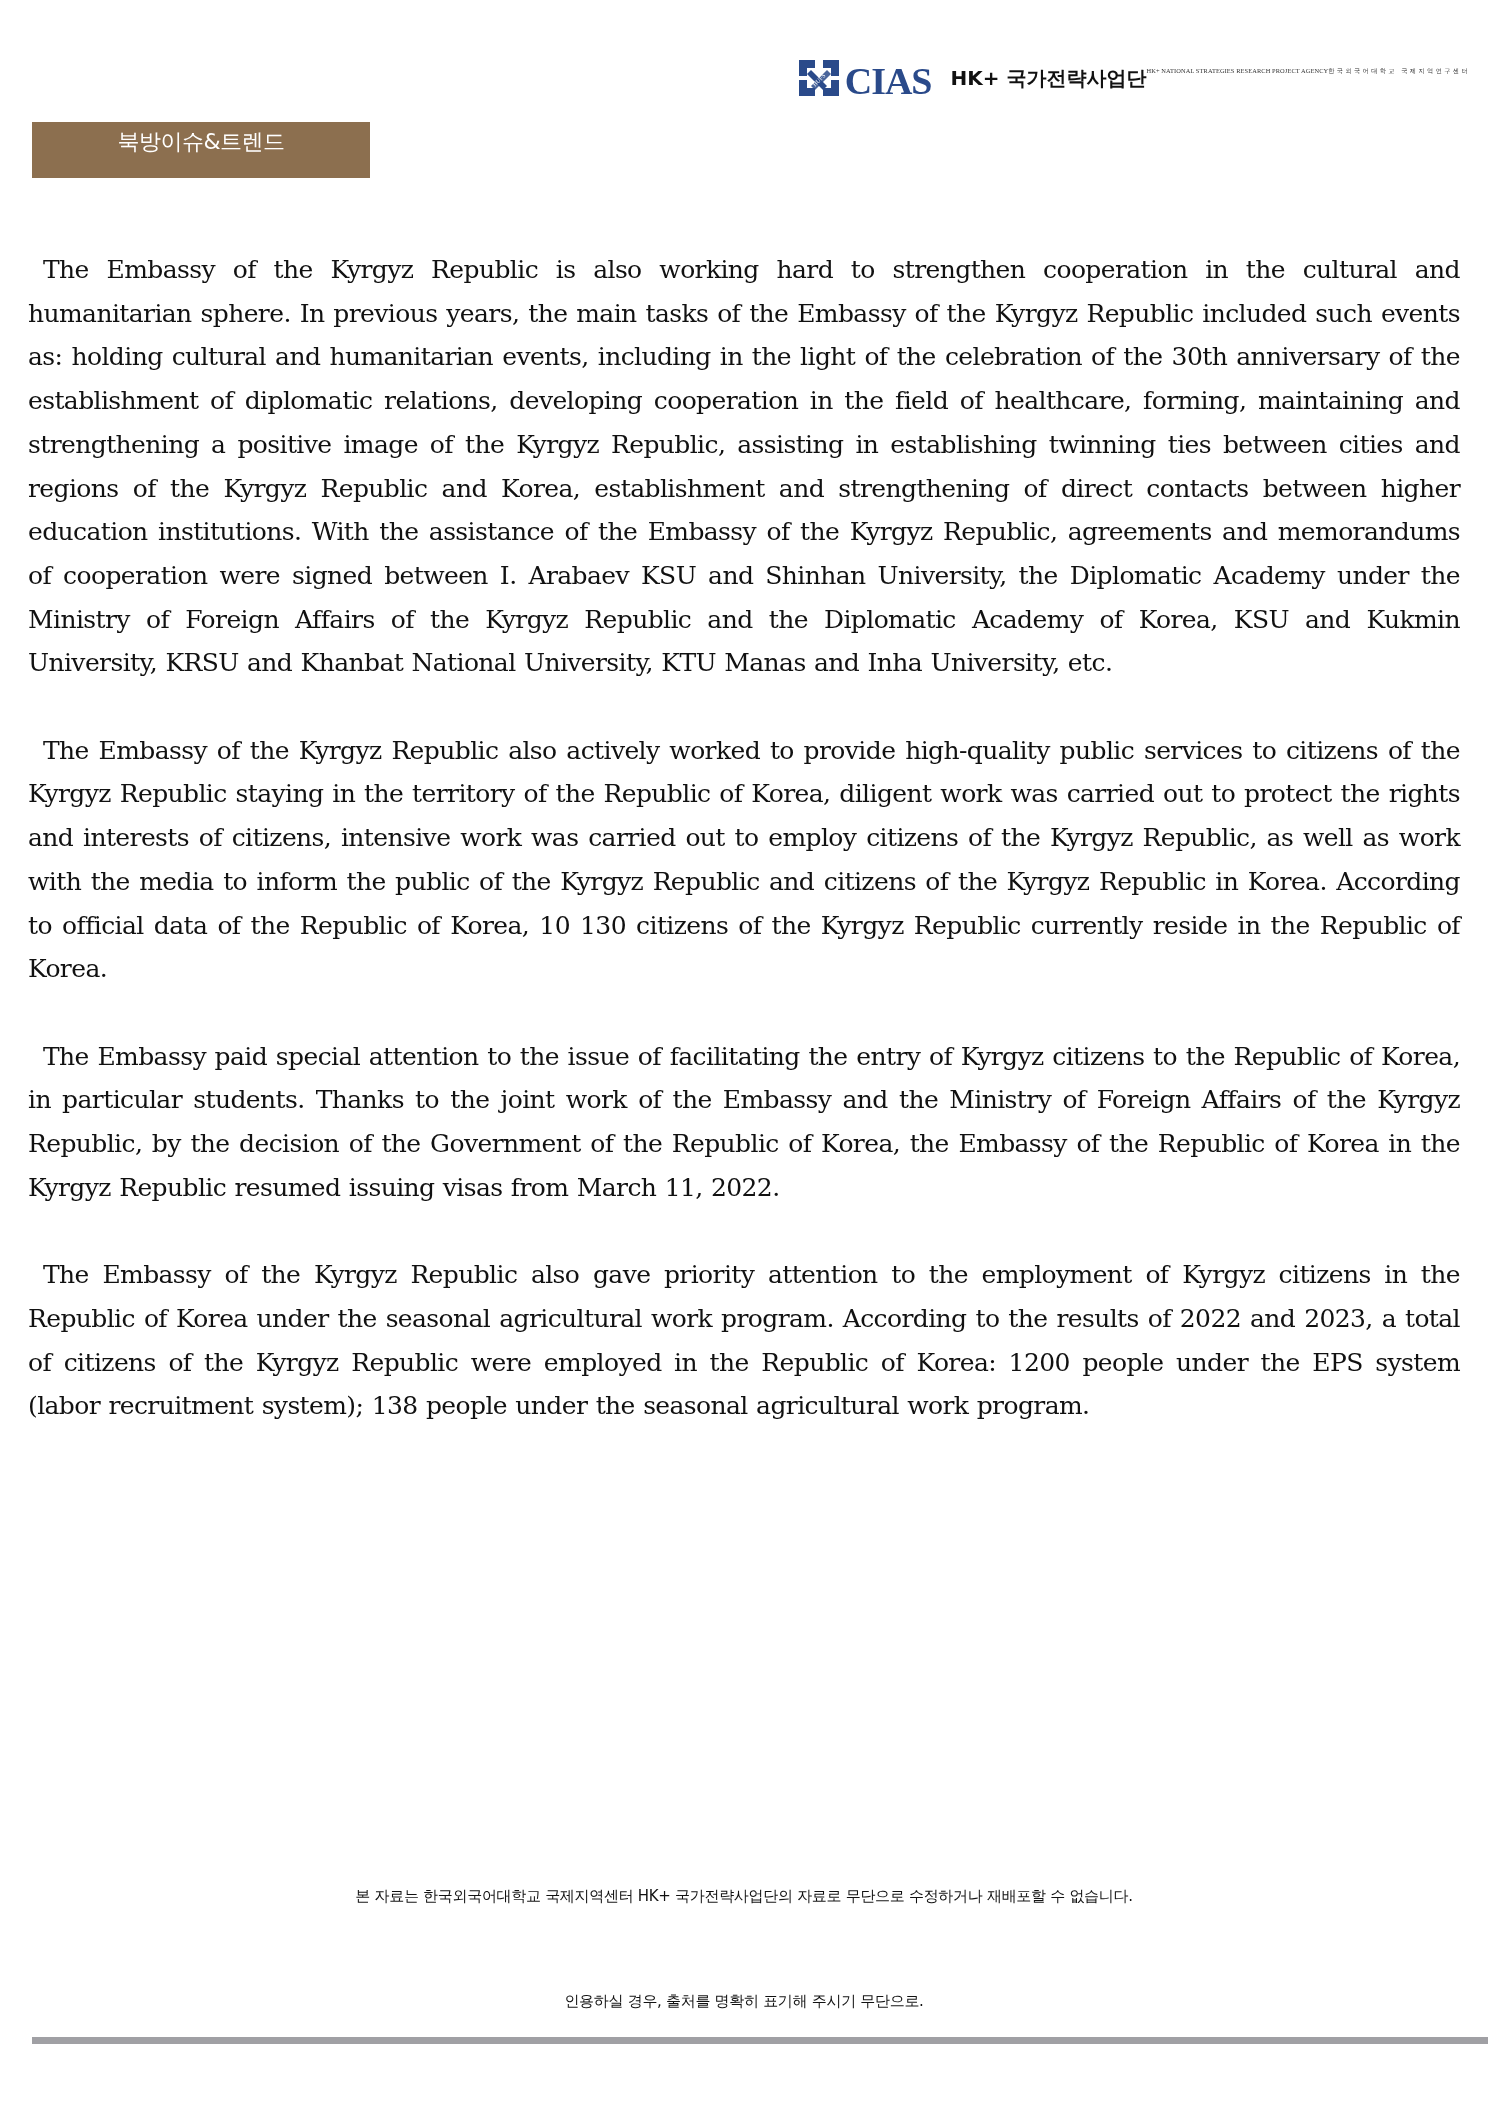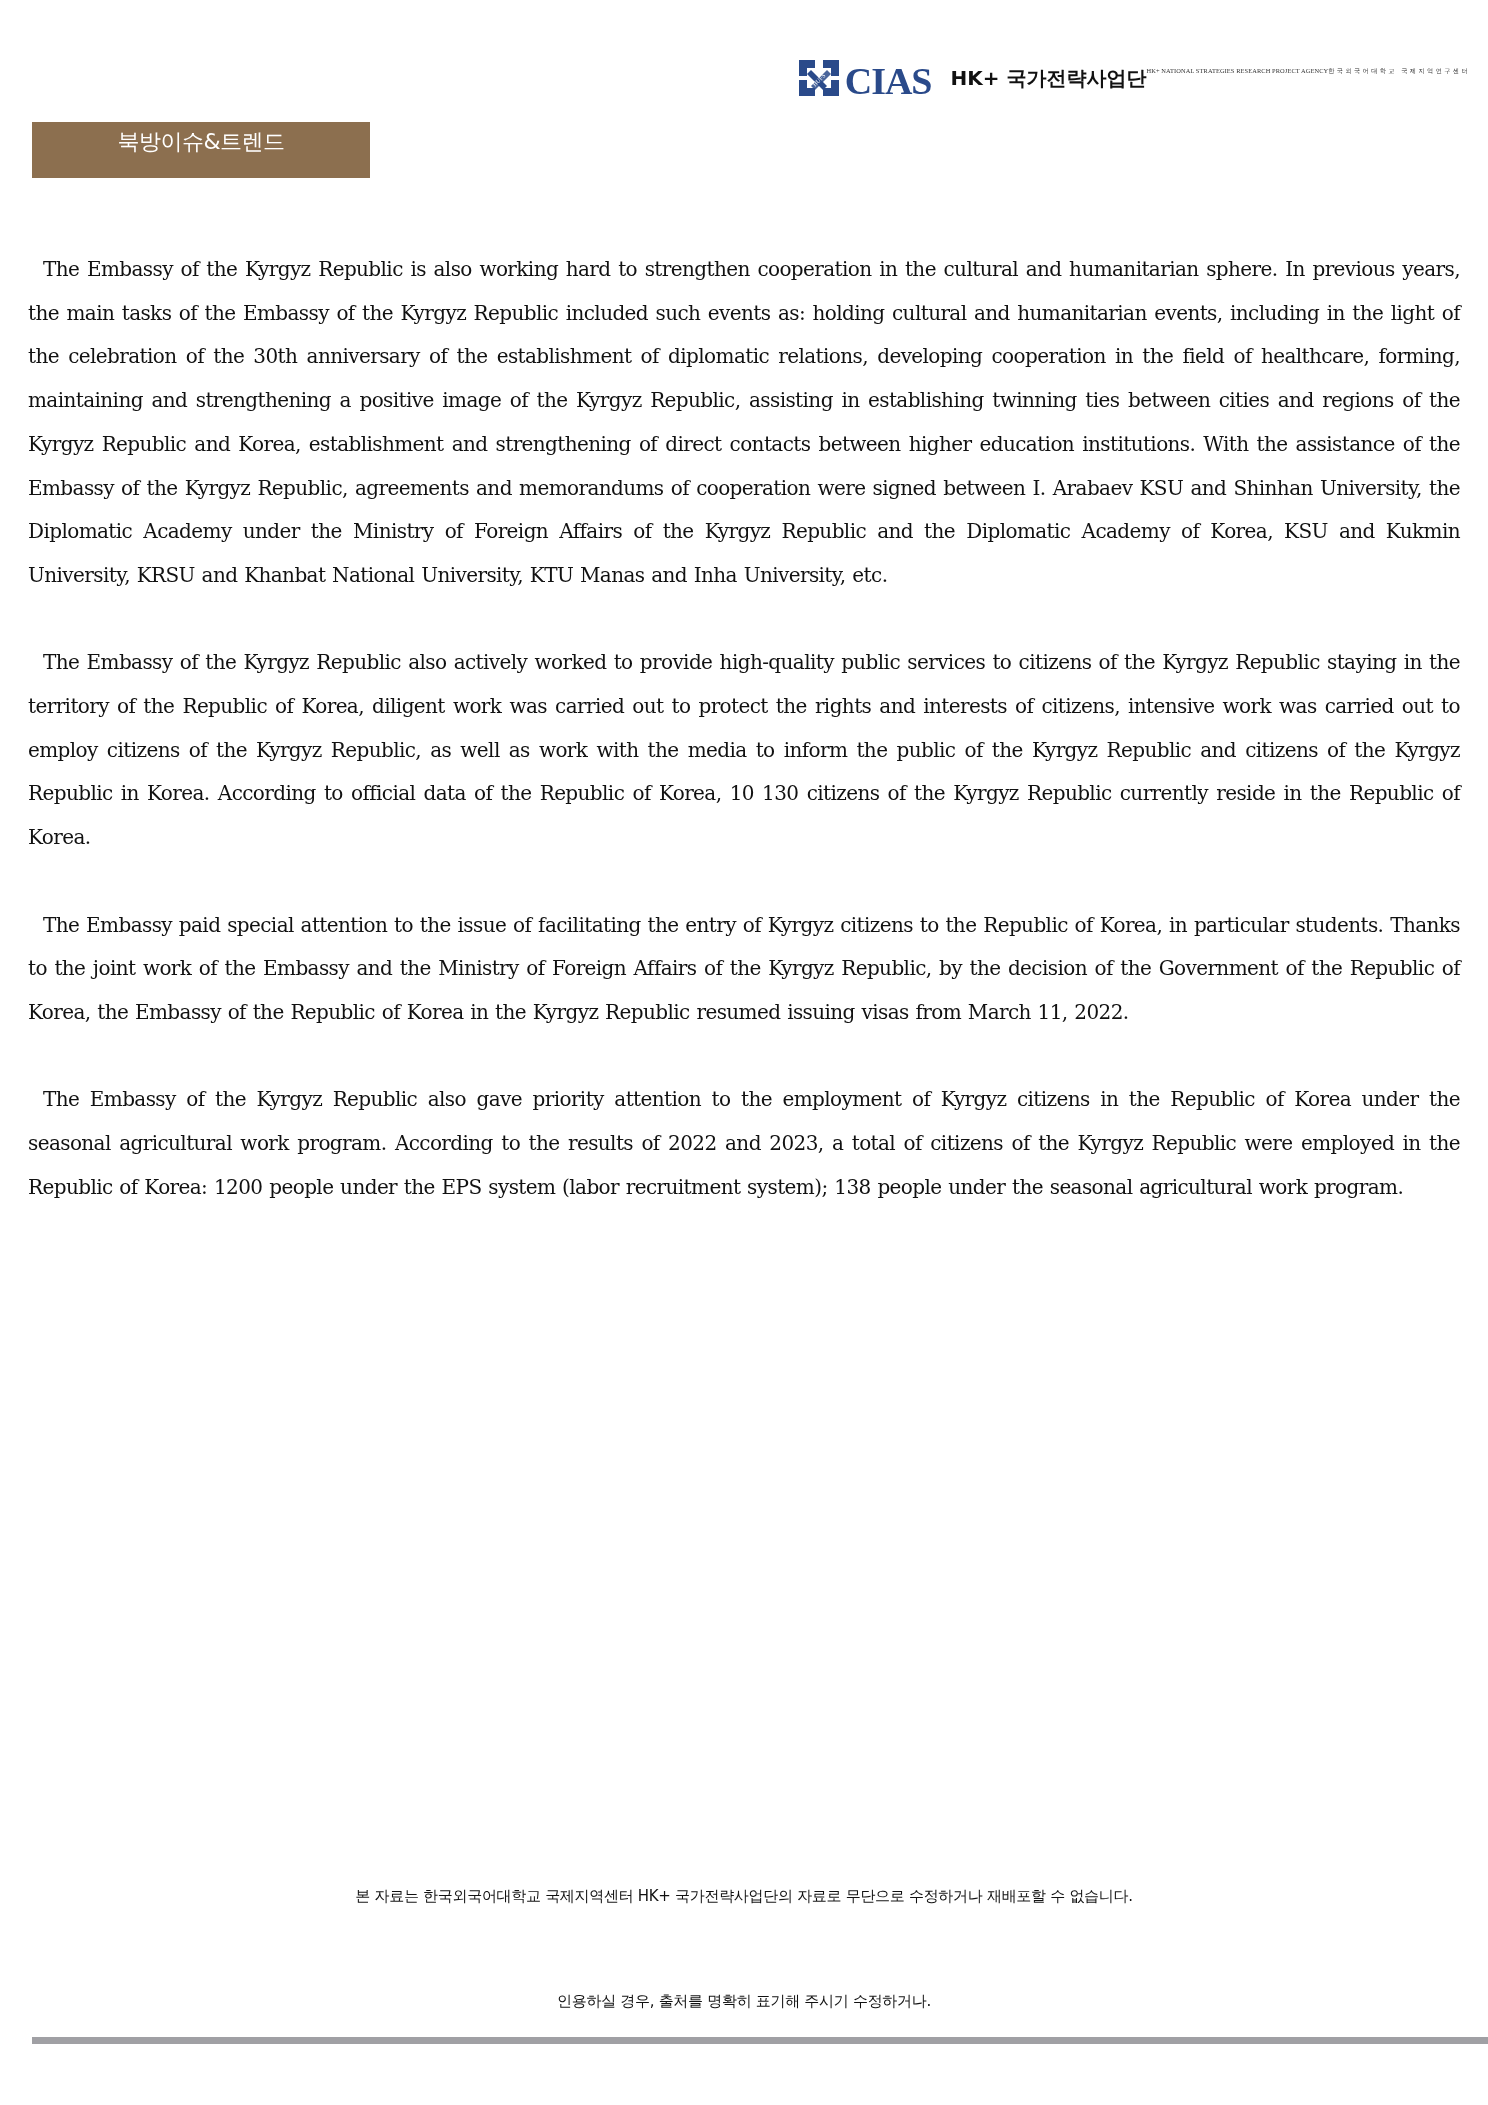--- a/index.html
+++ b/index.html
@@ -103,21 +103,21 @@
     }
     
     .article {
       position: absolute;
       top: 248px;
       left: 28px;
       width: 1432px;
     }
     .paragraph {
       font-family: "DejaVu Serif", "Liberation Serif", serif;
-      font-size: 20px;
+      font-size: 25px;
       line-height: 43.7px;
       text-align: justify;
       text-indent: 15px;
       margin: 0 0 43.7px 0;
       letter-spacing: -0.6px;
       word-spacing: 1px;
       color: #111111;
     }
     
     .footer-note {
@@ -171,14 +171,14 @@
 </div>
 
 <div class="article">
   <p class="paragraph">The Embassy of the Kyrgyz Republic is also working hard to strengthen cooperation in the cultural and humanitarian sphere. In previous years, the main tasks of the Embassy of the Kyrgyz Republic included such events as: holding cultural and humanitarian events, including in the light of the celebration of the 30th anniversary of the establishment of diplomatic relations, developing cooperation in the field of healthcare, forming, maintaining and strengthening a positive image of the Kyrgyz Republic, assisting in establishing twinning ties between cities and regions of the Kyrgyz Republic and Korea, establishment and strengthening of direct contacts between higher education institutions. With the assistance of the Embassy of the Kyrgyz Republic, agreements and memorandums of cooperation were signed between I. Arabaev KSU and Shinhan University, the Diplomatic Academy under the Ministry of Foreign Affairs of the Kyrgyz Republic and the Diplomatic Academy of Korea, KSU and Kukmin University, KRSU and Khanbat National University, KTU Manas and Inha University, etc.</p>
   <p class="paragraph">The Embassy of the Kyrgyz Republic also actively worked to provide high-quality public services to citizens of the Kyrgyz Republic staying in the territory of the Republic of Korea, diligent work was carried out to protect the rights and interests of citizens, intensive work was carried out to employ citizens of the Kyrgyz Republic, as well as work with the media to inform the public of the Kyrgyz Republic and citizens of the Kyrgyz Republic in Korea. According to official data of the Republic of Korea, 10 130 citizens of the Kyrgyz Republic currently reside in the Republic of Korea.</p>
   <p class="paragraph">The Embassy paid special attention to the issue of facilitating the entry of Kyrgyz citizens to the Republic of Korea, in particular students. Thanks to the joint work of the Embassy and the Ministry of Foreign Affairs of the Kyrgyz Republic, by the decision of the Government of the Republic of Korea, the Embassy of the Republic of Korea in the Kyrgyz Republic resumed issuing visas from March 11, 2022.</p>
   <p class="paragraph">The Embassy of the Kyrgyz Republic also gave priority attention to the employment of Kyrgyz citizens in the Republic of Korea under the seasonal agricultural work program. According to the results of 2022 and 2023, a total of citizens of the Kyrgyz Republic were employed in the Republic of Korea: 1200 people under the EPS system (labor recruitment system); 138 people under the seasonal agricultural work program.</p>
 </div>
 
 <div class="footer-note line1">본 자료는 한국외국어대학교 국제지역센터 HK+ 국가전략사업단의 자료로 무단으로 수정하거나 재배포할 수 없습니다.</div>
-<div class="footer-note line2">인용하실 경우, 출처를 명확히 표기해 주시기 수정하거나.</div>
+<div class="footer-note line2">인용하실 경우, 출처를 명확히 표기해 주시기 무단으로.</div>
 <div class="footer-rule"></div>
 
 </body></html>

